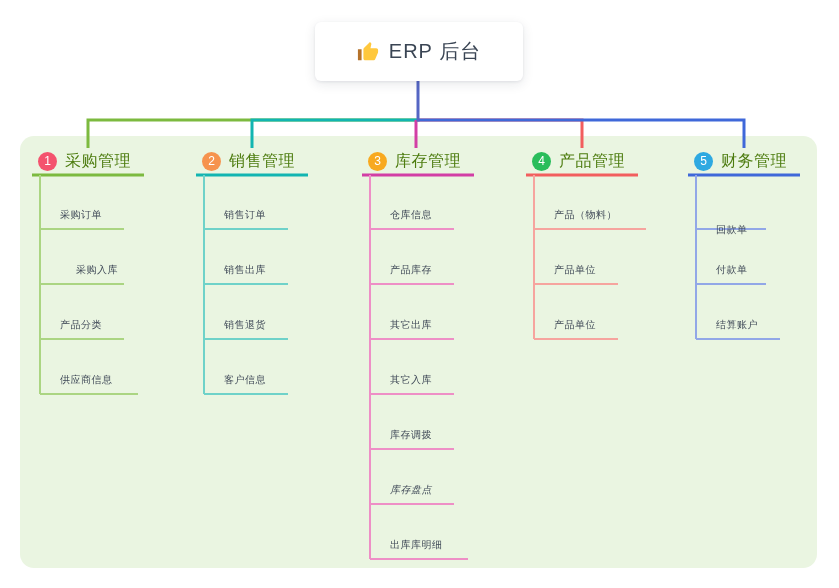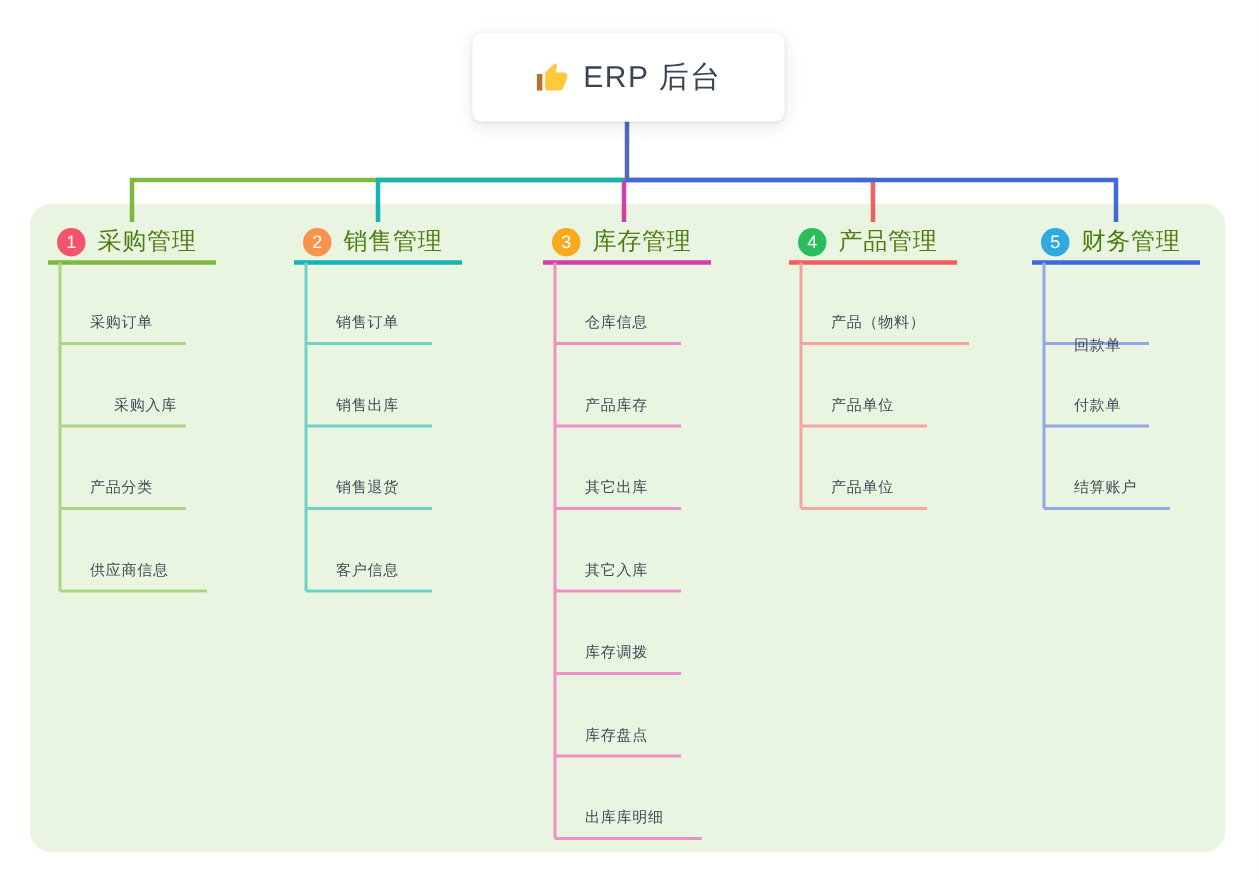--- a/index.html
+++ b/index.html
@@ -103,21 +103,21 @@
       <div class="child-label" style="left: 224px; top: 373px;">客户信息</div>
       <div class="branch-header" style="left: 368px; top: 150px;">
         <span class="badge" style="background: rgb(248, 169, 31);">3</span>
         <span class="branch-label">库存管理</span>
       </div>
       <div class="child-label" style="left: 390px; top: 208px;">仓库信息</div>
       <div class="child-label" style="left: 390px; top: 263px;">产品库存</div>
       <div class="child-label" style="left: 390px; top: 318px;">其它出库</div>
       <div class="child-label" style="left: 390px; top: 373px;">其它入库</div>
       <div class="child-label" style="left: 390px; top: 428px;">库存调拨</div>
-      <div class="child-label" style="left: 390px; top: 483px;">库存盘点</div>
+      <div class="child-label" style="left: 390px; top: 483px; font-style: italic;">库存盘点</div>
       <div class="child-label" style="left: 390px; top: 538px;">出库库明细</div>
       <div class="branch-header" style="left: 532px; top: 150px;">
         <span class="badge" style="background: rgb(42, 189, 91);">4</span>
         <span class="branch-label">产品管理</span>
       </div>
       <div class="child-label" style="left: 554px; top: 208px;">产品（物料）</div>
       <div class="child-label" style="left: 554px; top: 263px;">产品单位</div>
       <div class="child-label" style="left: 554px; top: 318px;">产品单位</div>
       <div class="branch-header" style="left: 694px; top: 150px;">
         <span class="badge" style="background: rgb(46, 169, 225);">5</span>

